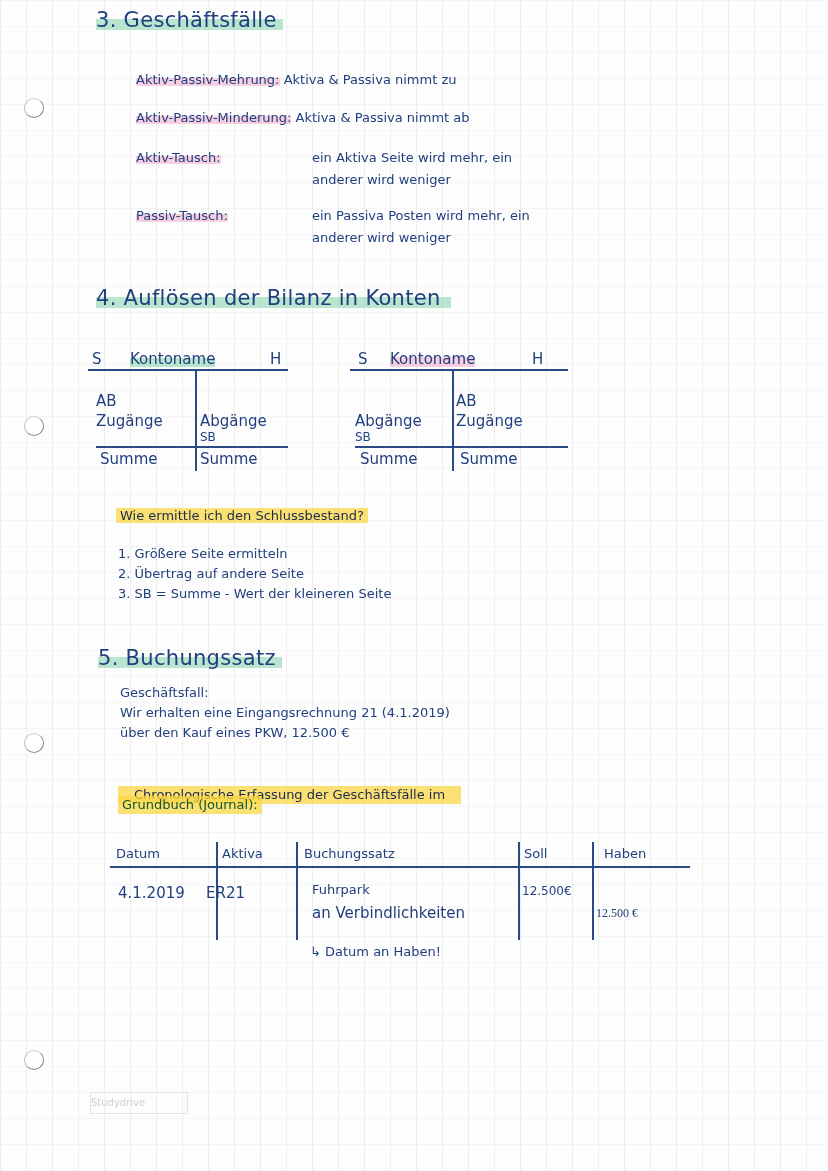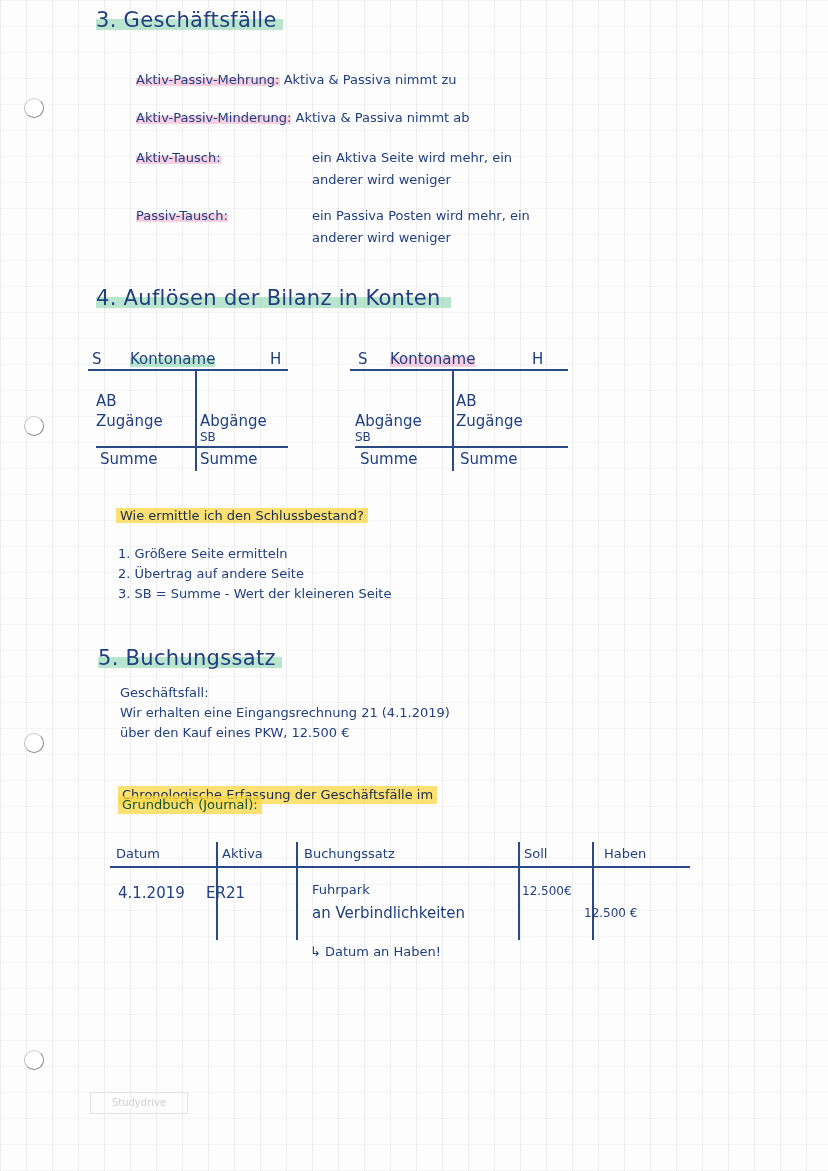--- a/index.html
+++ b/index.html
@@ -24,21 +24,21 @@
   .xs { font-size: 12px; }
   .hole {
     position: absolute; width: 18px; height: 18px; border-radius: 50%;
     border: 1.5px solid #888; border-top-color: #cfcfcf; border-left-color: #bdbdbd;
     background: #fff; left: 24px;
   }
   .line { position: absolute; background: #2a4a86; }
   .stamp {
     position: absolute; left: 90px; top: 1092px; width: 96px; height: 20px;
     border: 1px solid #e4e4e4; color: #d0d0d0; font-size: 10px; line-height: 20px;
-    text-align: center; font-family: "DejaVu Sans", sans-serif;
+    font-family: "DejaVu Sans", sans-serif;
   }
 </style>
 </head>
 <body>
 
 <div class="hole" style="top:98px;"></div>
 <div class="hole" style="top:416px;"></div>
 <div class="hole" style="top:733px;"></div>
 <div class="hole" style="top:1050px;"></div>
 
@@ -95,21 +95,21 @@
 <div class="abs t ink hl-yellow" style="left:116px; top:508px; padding:0 4px; color:#1c2a4a;">Wie ermittle ich den Schlussbestand?</div>
 <div class="abs t ink" style="left:118px; top:546px; line-height:16px;">1. Größere Seite ermitteln</div>
 <div class="abs t ink" style="left:118px; top:566px; line-height:16px;">2. Übertrag auf andere Seite</div>
 <div class="abs t ink" style="left:118px; top:586px; line-height:16px;">3. SB = Summe - Wert der kleineren Seite</div>
 
 <div class="abs h ink hl-green" style="left:98px; top:646px; padding-right:6px;">5. Buchungssatz</div>
 <div class="abs t ink" style="left:120px; top:684px; line-height:18px;">Geschäftsfall:</div>
 <div class="abs t ink" style="left:120px; top:704px; line-height:18px;">Wir erhalten eine Eingangsrechnung 21 (4.1.2019)</div>
 <div class="abs t ink" style="left:120px; top:724px; line-height:18px;">über den Kauf eines PKW, 12.500 €</div>
 
-<div class="abs t hl-yellow" style="left:118px; top:786px; line-height:18px; padding:0 4px; color:#1c2a4a;">Chronologische Erfassung der Geschäftsfälle im</div>
+<div class="abs t hl-yellow" style="left:118px; top:786px; line-height:18px; padding:0 16px; color:#1c2a4a;">Chronologische Erfassung der Geschäftsfälle im</div>
 <div class="abs t hl-yellow" style="left:118px; top:796px; line-height:18px; padding:0 4px; color:#14532d;">Grundbuch (Journal):</div>
 
 <div>
   <div class="abs t ink" style="left:116px; top:846px;">Datum</div>
   <div class="abs t ink" style="left:222px; top:846px;">Aktiva</div>
   <div class="abs t ink" style="left:304px; top:846px;">Buchungssatz</div>
   <div class="abs t ink" style="left:524px; top:846px;">Soll</div>
   <div class="abs t ink" style="left:604px; top:846px;">Haben</div>
 
   <div class="line" style="left:110px; top:866px; width:580px; height:1.5px;"></div>
@@ -117,19 +117,19 @@
   <div class="line" style="left:296px; top:842px; width:1.5px; height:98px;"></div>
   <div class="line" style="left:518px; top:842px; width:1.5px; height:98px;"></div>
   <div class="line" style="left:592px; top:842px; width:1.5px; height:98px;"></div>
 
   <div>
     <div class="abs s ink" style="left:118px; top:884px;">4.1.2019</div>
     <div class="abs s ink" style="left:206px; top:884px;">ER21</div>
     <div class="abs t ink" style="left:312px; top:882px;">Fuhrpark</div>
     <div class="abs s ink" style="left:312px; top:904px;">an Verbindlichkeiten</div>
     <div class="abs xs ink" style="left:522px; top:884px;">12.500€</div>
-    <div class="abs xs ink" style="left:584px; top:906px;">12.500 €</div>
+    <div class="abs xs ink" style="left:596px; top:906px;font-family:Liberation Serif, serif;">12.500 €</div>
   </div>
 
   <div class="abs t ink" style="left:310px; top:944px;">↳ Datum an Haben!</div>
 </div>
 
 <div class="stamp">Studydrive</div>
 
 </body></html>

